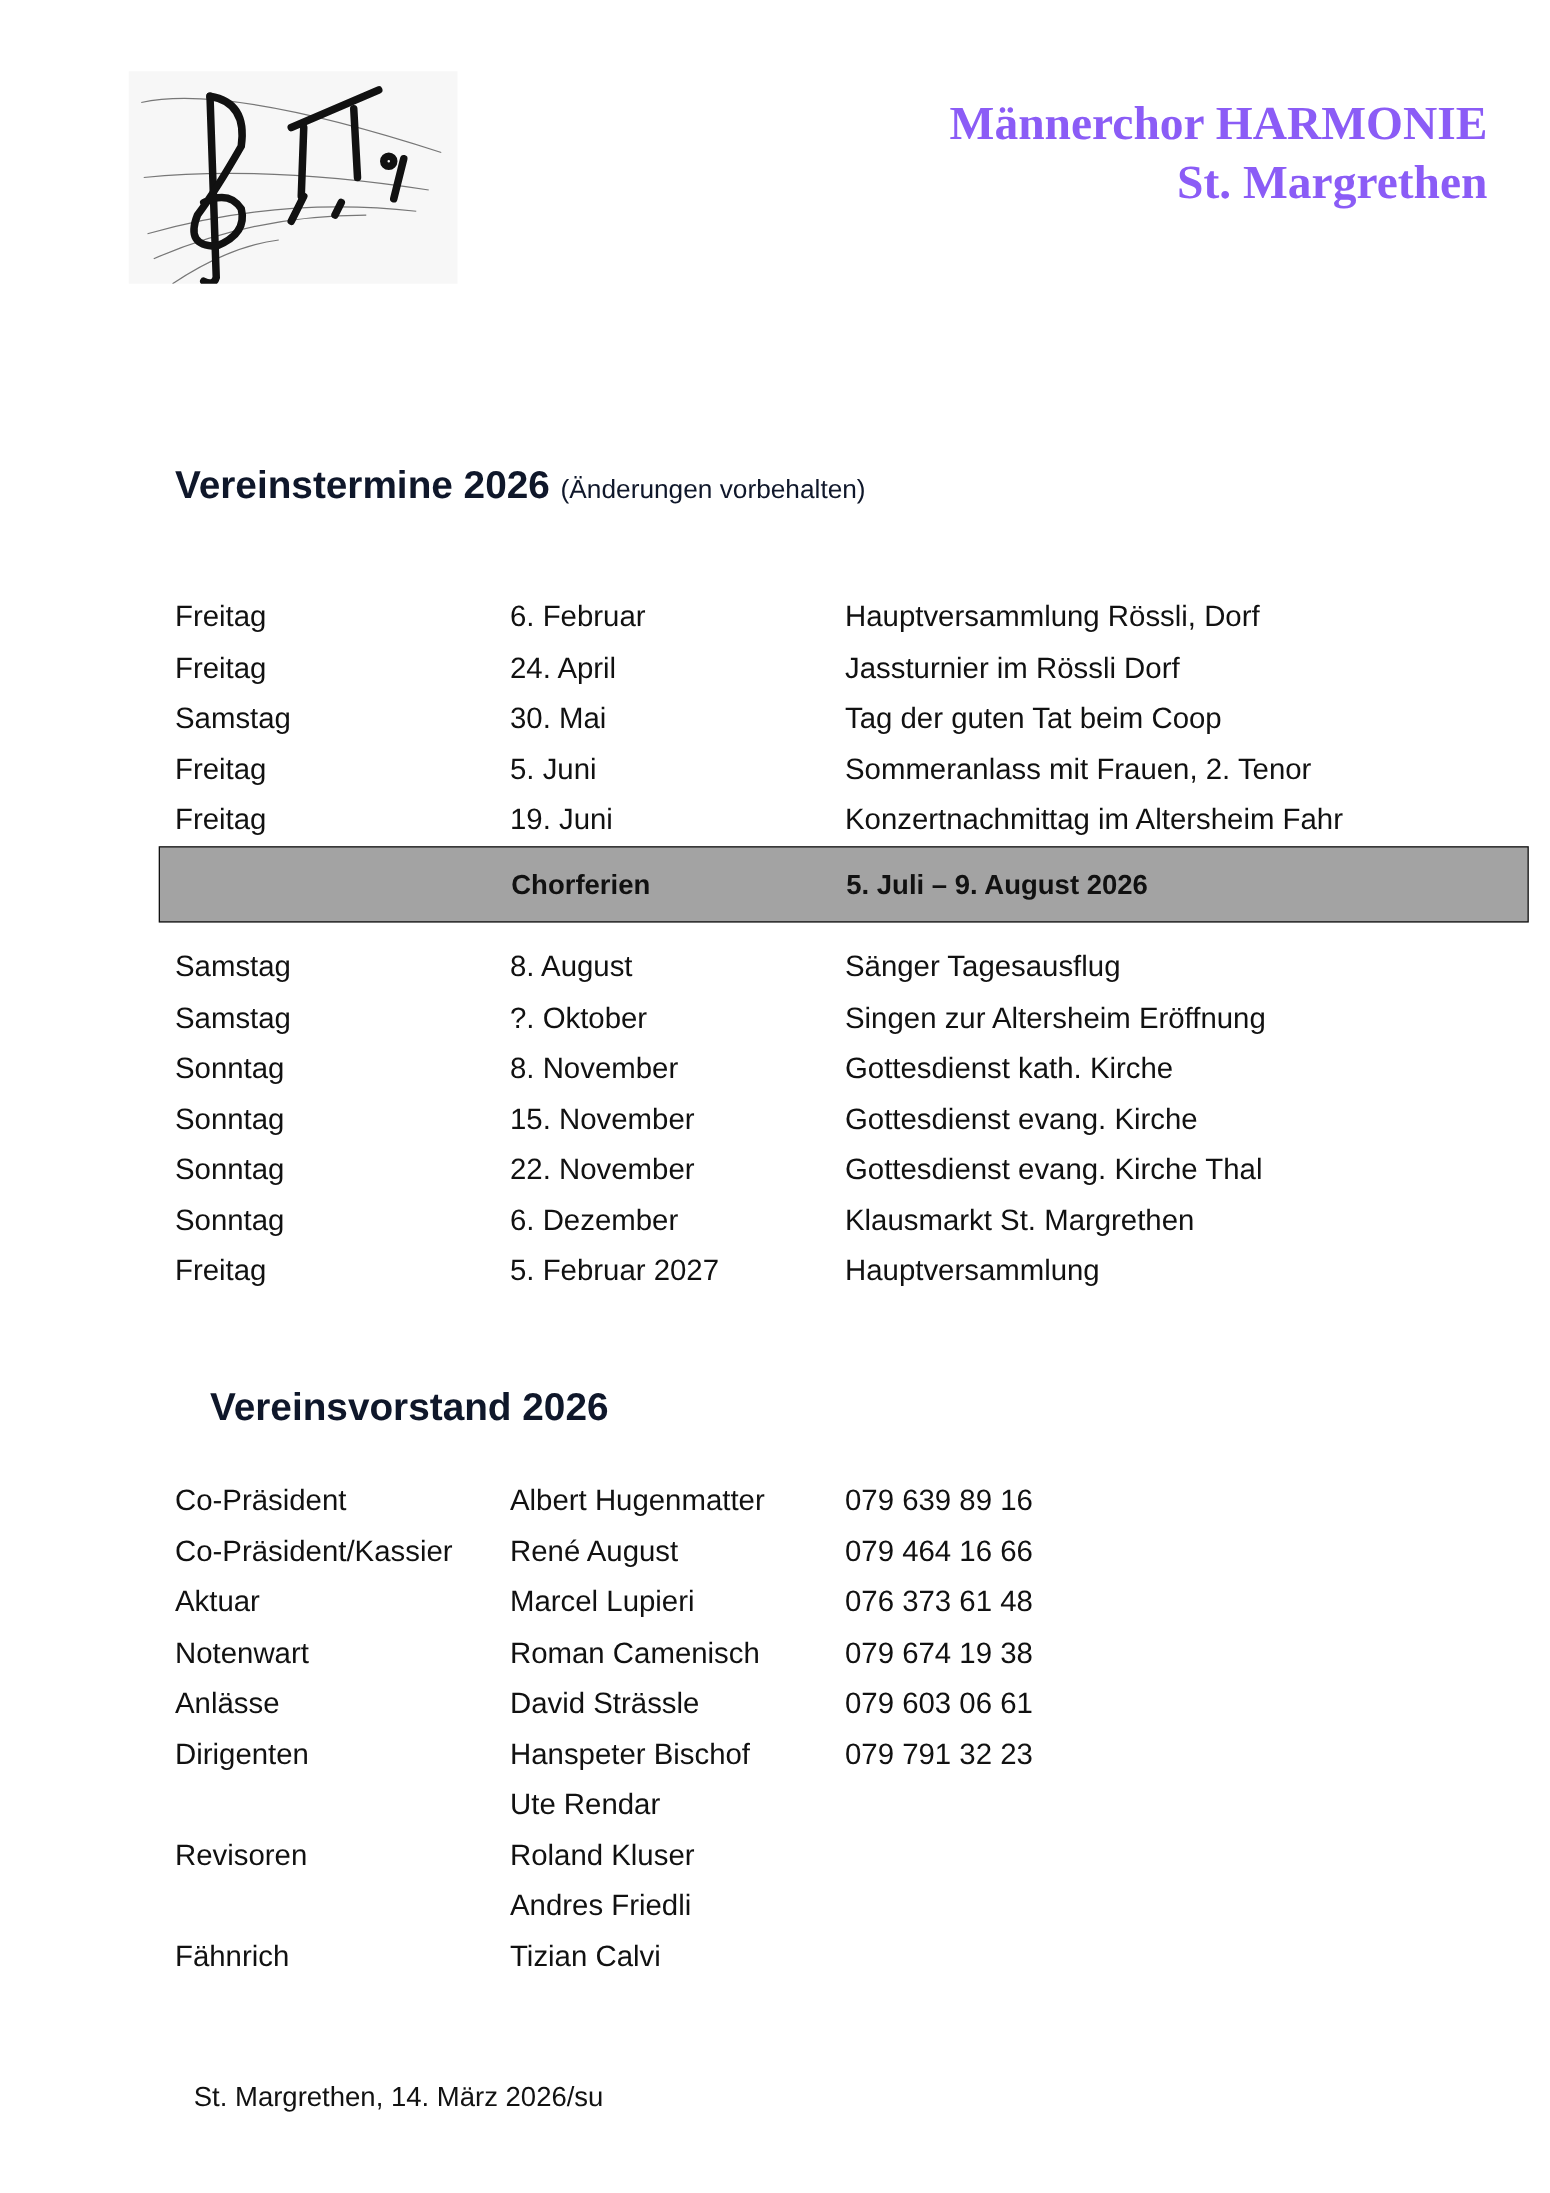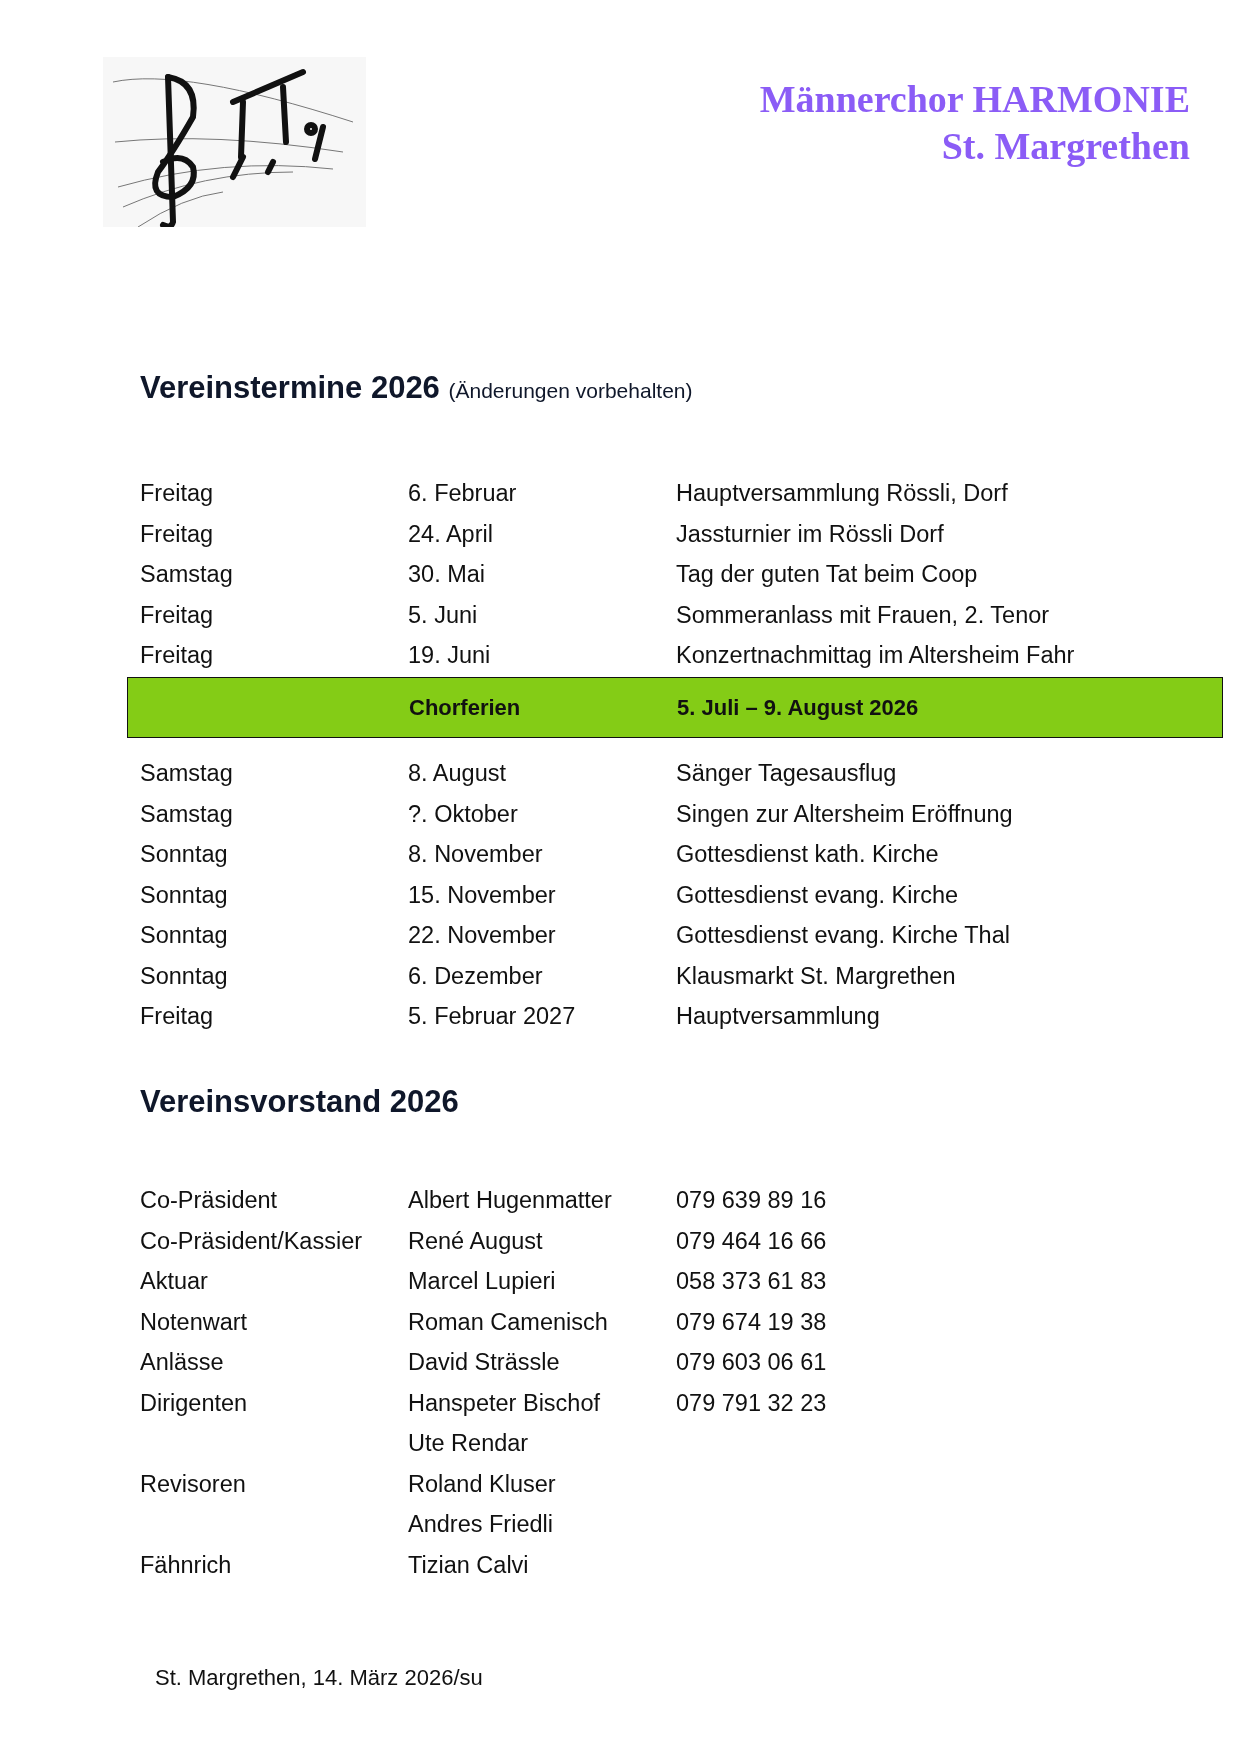--- a/index.html
+++ b/index.html
@@ -7,25 +7,25 @@
          font-family: "Liberation Sans", sans-serif; color: #111; }
   .abs { position: absolute; }
   #logo { left: 103px; top: 57px; width: 263px; height: 170px; background: #f7f7f7; }
   .title-line { font-family: "Liberation Serif", serif; font-weight: bold; font-size: 38px;
                 right: 50px; text-align: right; white-space: nowrap; color: #8b5cf6; }
   #title1 { top: 77px; }
   #title2 { top: 124px; }
   .heading { left: 140px; font-weight: bold; font-size: 31px; white-space: nowrap; color: #0f172a; }
   .heading .note { font-weight: normal; font-size: 21px; }
   #h-termine { top: 370px; }
-  #h-vorstand { top: 1084px; }
+  #h-vorstand { top: 1108px; margin-left: 28px; }
   .row { position: absolute; left: 0; width: 1216px; height: 40px; font-size: 23.5px; white-space: nowrap; }
   .row span { position: absolute; top: 0; }
   .c1 { left: 140px; } .c2 { left: 408px; } .c3 { left: 676px; }
-  #ferien-box { left: 127px; top: 677px; width: 1096px; height: 61px; background: #84cc16;
+  #ferien-box { left: 127px; top: 677px; width: 1096px; height: 61px; background: #a3a3a3;
                 border: 1.5px solid #111; box-sizing: border-box; }
   #ferien-box span { position: absolute; top: 17px; font-weight: bold; font-size: 22px; }
   #ferien-box .f1 { left: 281px; } #ferien-box .f2 { left: 549px; }
   #footer { left: 155px; top: 1665px; font-size: 22px; }
 </style>
 </head>
 <body>
 
 <div id="logo" class="abs">
   <svg width="263" height="170" viewBox="0 0 263 170">
@@ -138,21 +138,21 @@
       <span class="c3">079 639 89 16</span>
     </div>
     <div class="row" style="top: 1227.5px;">
       <span class="c1">Co-Präsident/Kassier</span>
       <span class="c2">René August</span>
       <span class="c3">079 464 16 66</span>
     </div>
     <div class="row" style="top: 1268px;">
       <span class="c1">Aktuar</span>
       <span class="c2">Marcel Lupieri</span>
-      <span class="c3">058 373 61 83</span>
+      <span class="c3">076 373 61 48</span>
     </div>
     <div class="row" style="top: 1308.5px;">
       <span class="c1">Notenwart</span>
       <span class="c2">Roman Camenisch</span>
       <span class="c3">079 674 19 38</span>
     </div>
     <div class="row" style="top: 1349px;">
       <span class="c1">Anlässe</span>
       <span class="c2">David Strässle</span>
       <span class="c3">079 603 06 61</span>

